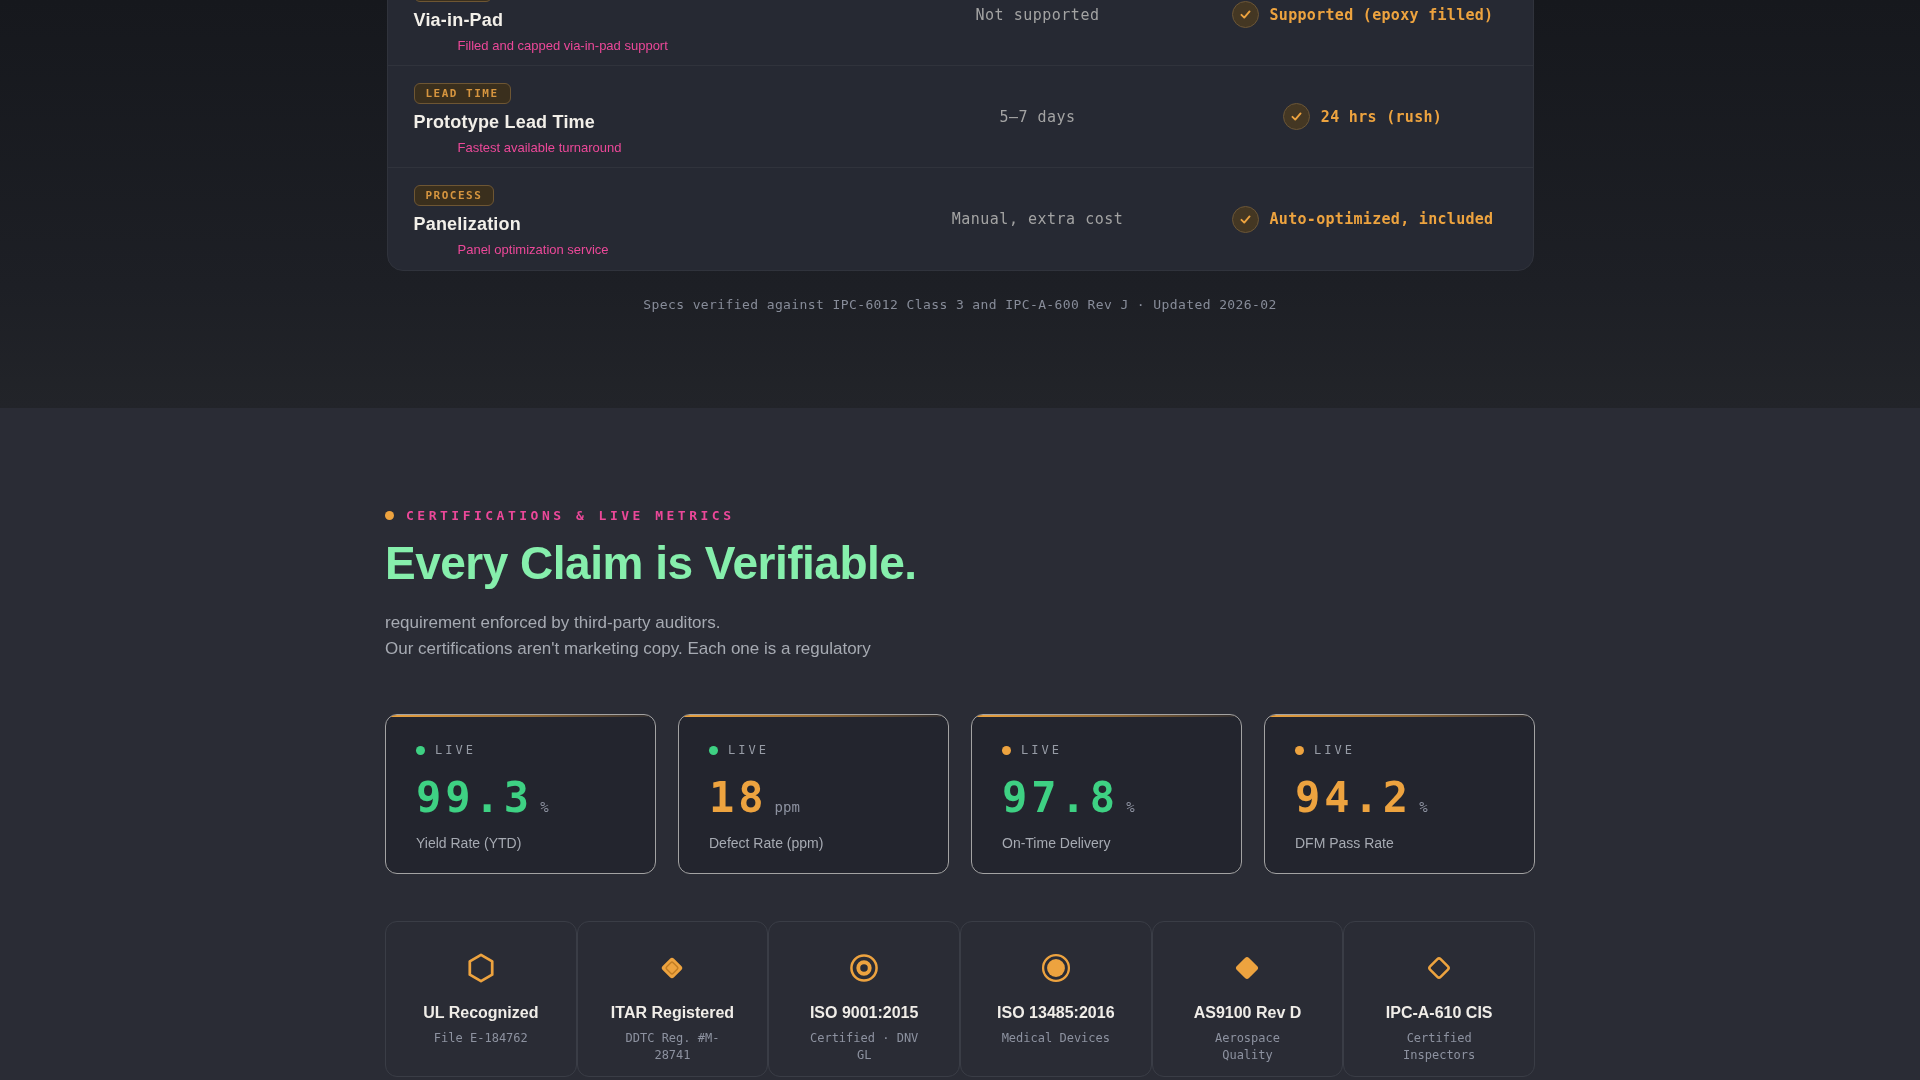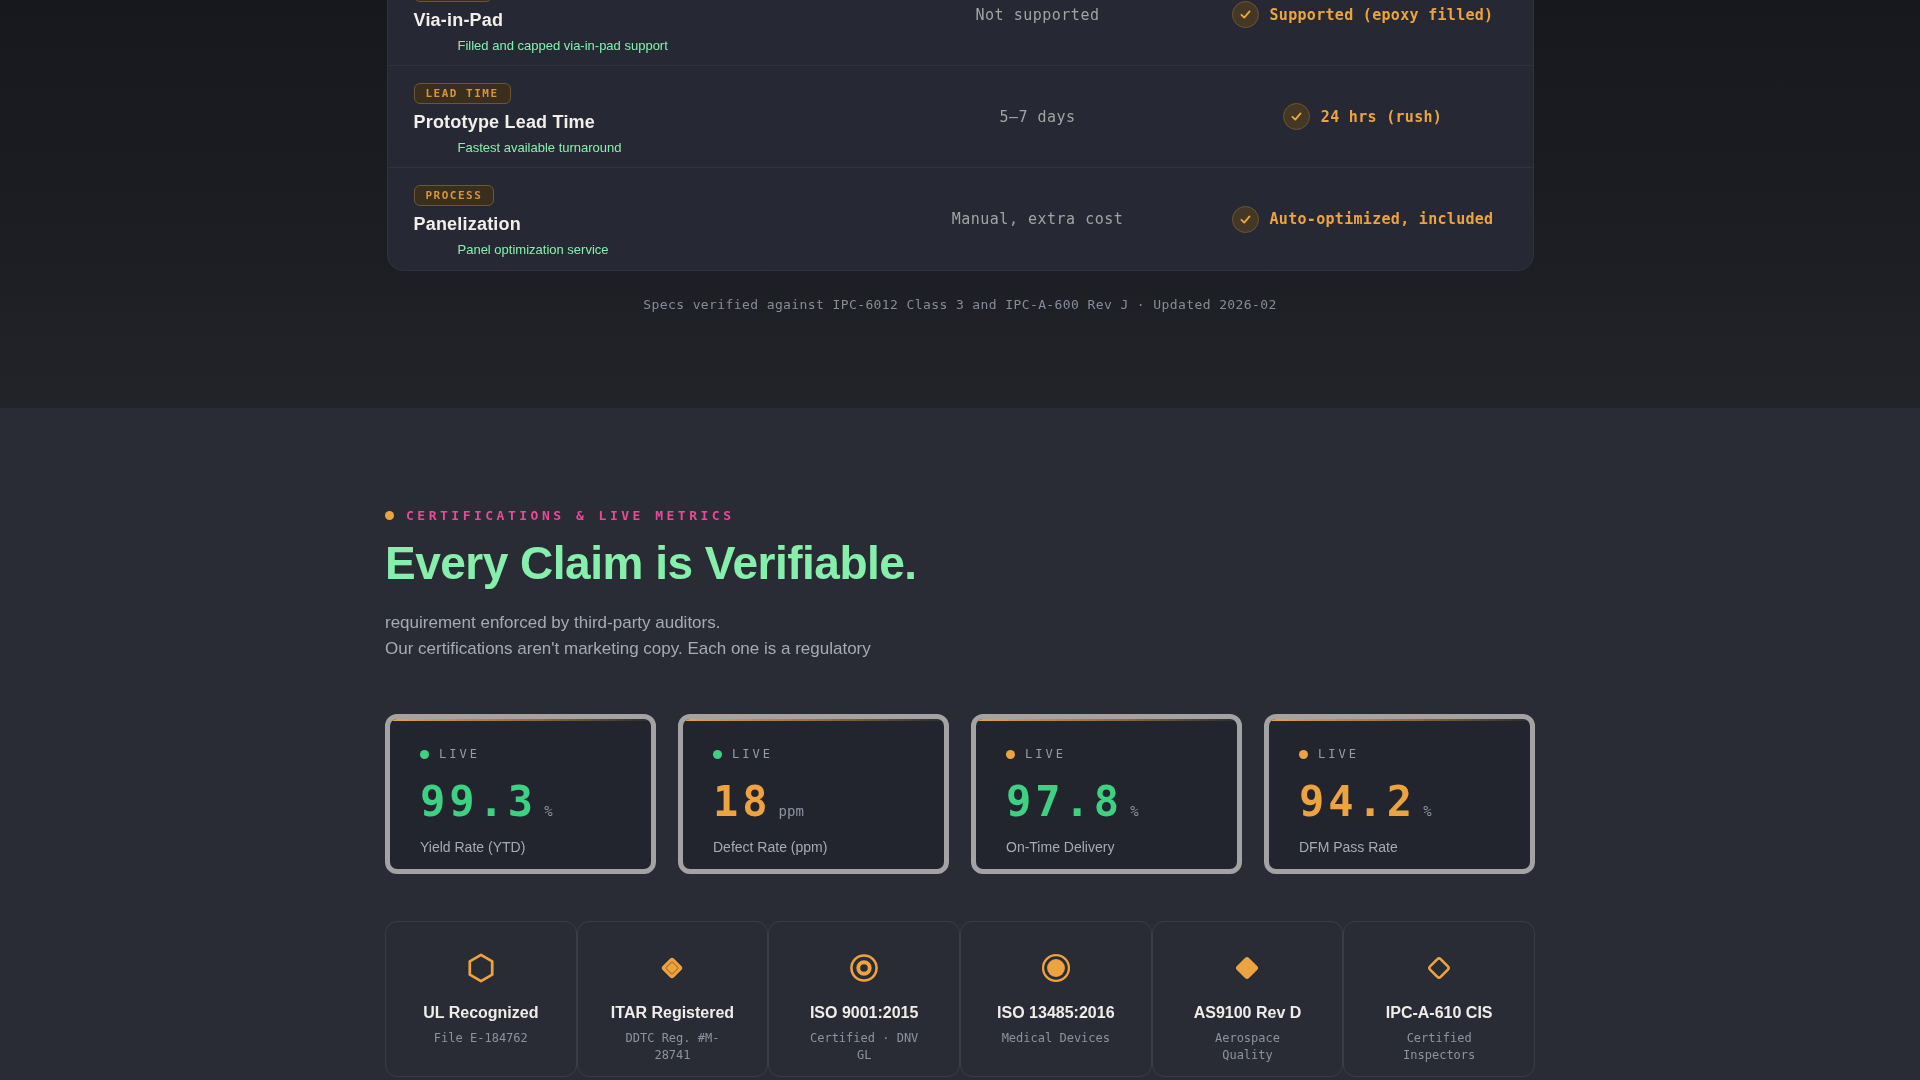--- a/index.html
+++ b/index.html
@@ -59,21 +59,21 @@
     top:46px; left:26px;
     font-size:18px;
     font-weight:bold;
     color:#f2efe9;
     letter-spacing:.2px;
   }
   .spec-desc {
     position:absolute;
     top:74px; left:26px;
     font-size:13px;
-    color:#86efac;
+    color:#ec4899;
     padding-left:44px;
   }
   .spec-mid {
     width:330px;
     text-align:center;
     font-family:"DejaVu Sans Mono", monospace;
     font-size:15px;
     color:#a3a3a3;
     letter-spacing:.5px;
   }
@@ -153,21 +153,21 @@
   .metrics-grid {
     margin-top:52px;
     display:grid;
     grid-template-columns:repeat(4,1fr);
     gap:22px;
   }
   .metric-card {
     position:relative;
     height:160px;
     background:#23252e;
-    border:5px solid #a3a3a3;
+    border:1px solid #a3a3a3;
     border-radius:12px;
     padding:28px 30px 0 30px;
     overflow:hidden;
   }
   .metric-card::before {
     content:'';
     position:absolute;
     top:0; left:0; right:0;
     height:2px;
     background:linear-gradient(90deg,#eda33f 0%, rgba(237,163,63,.55) 55%, rgba(237,163,63,.05) 100%);

